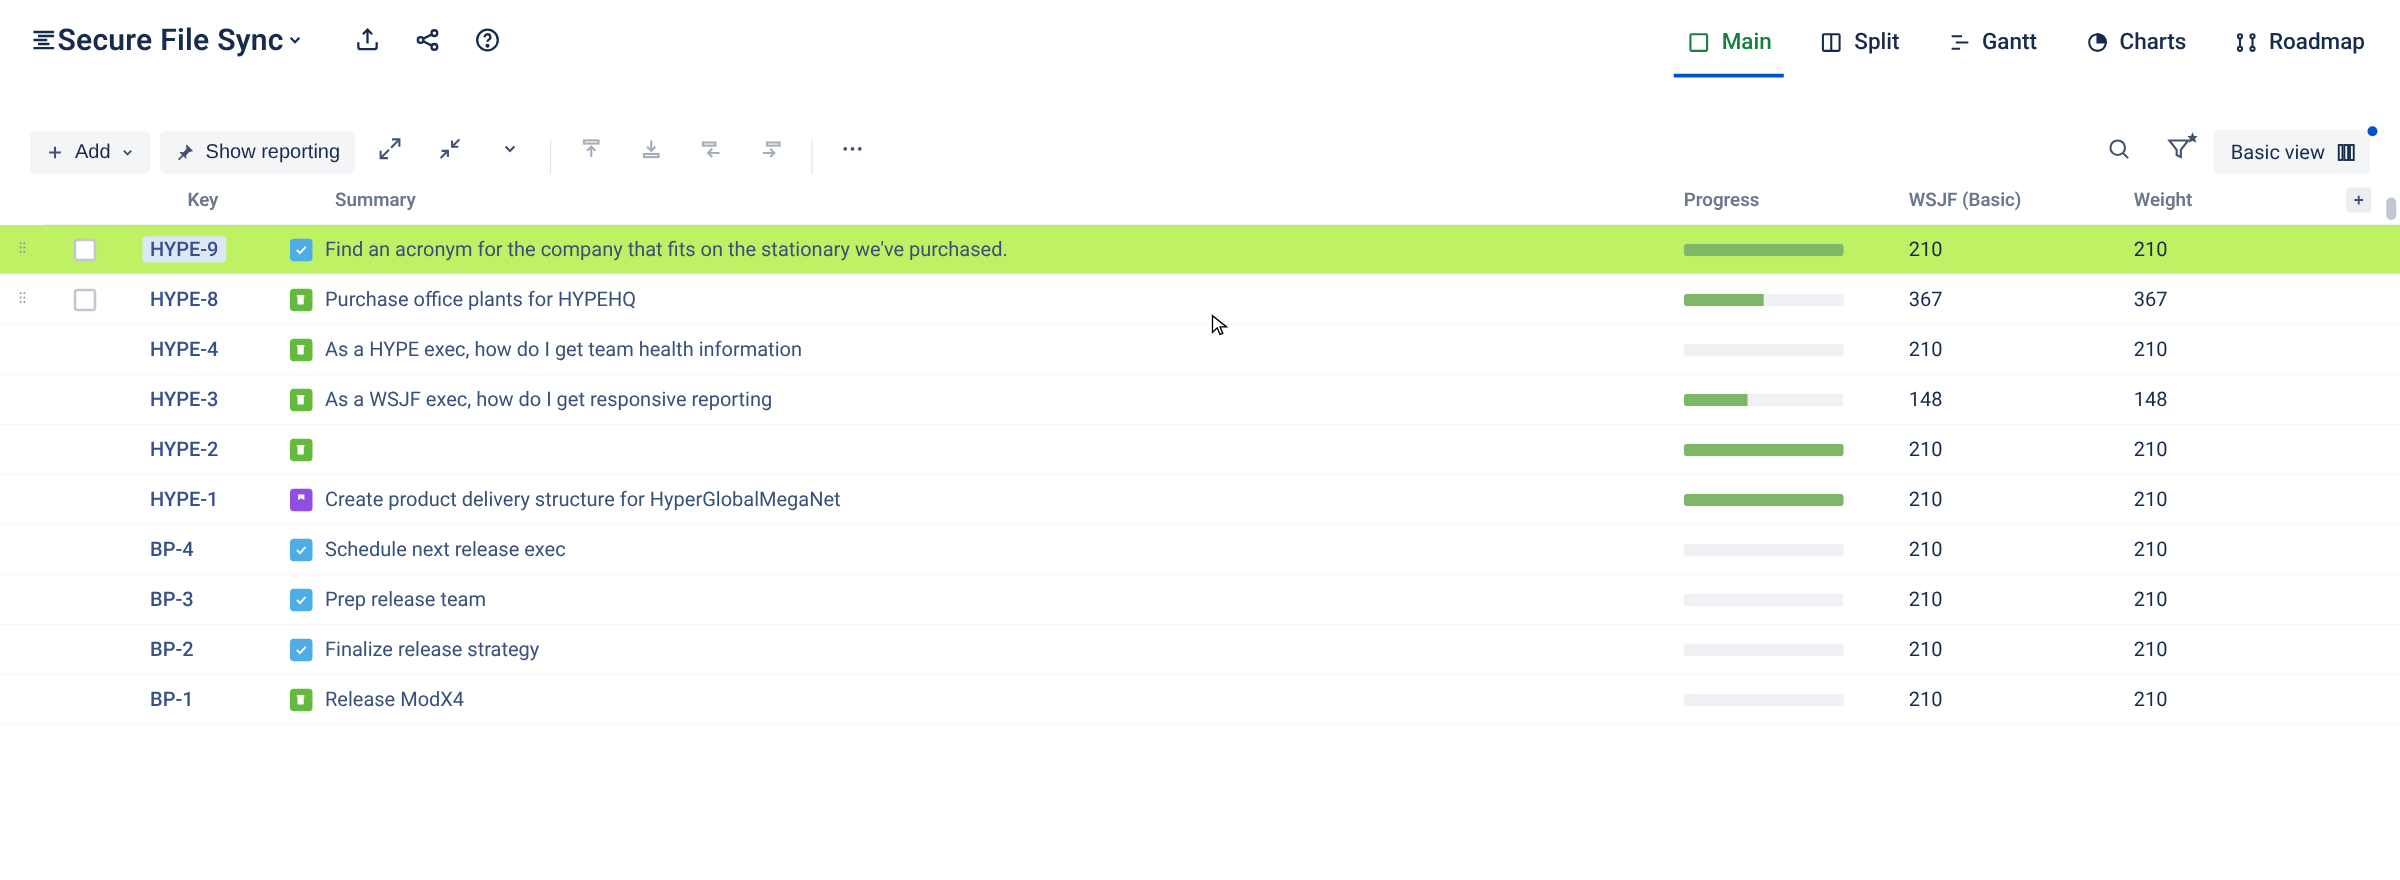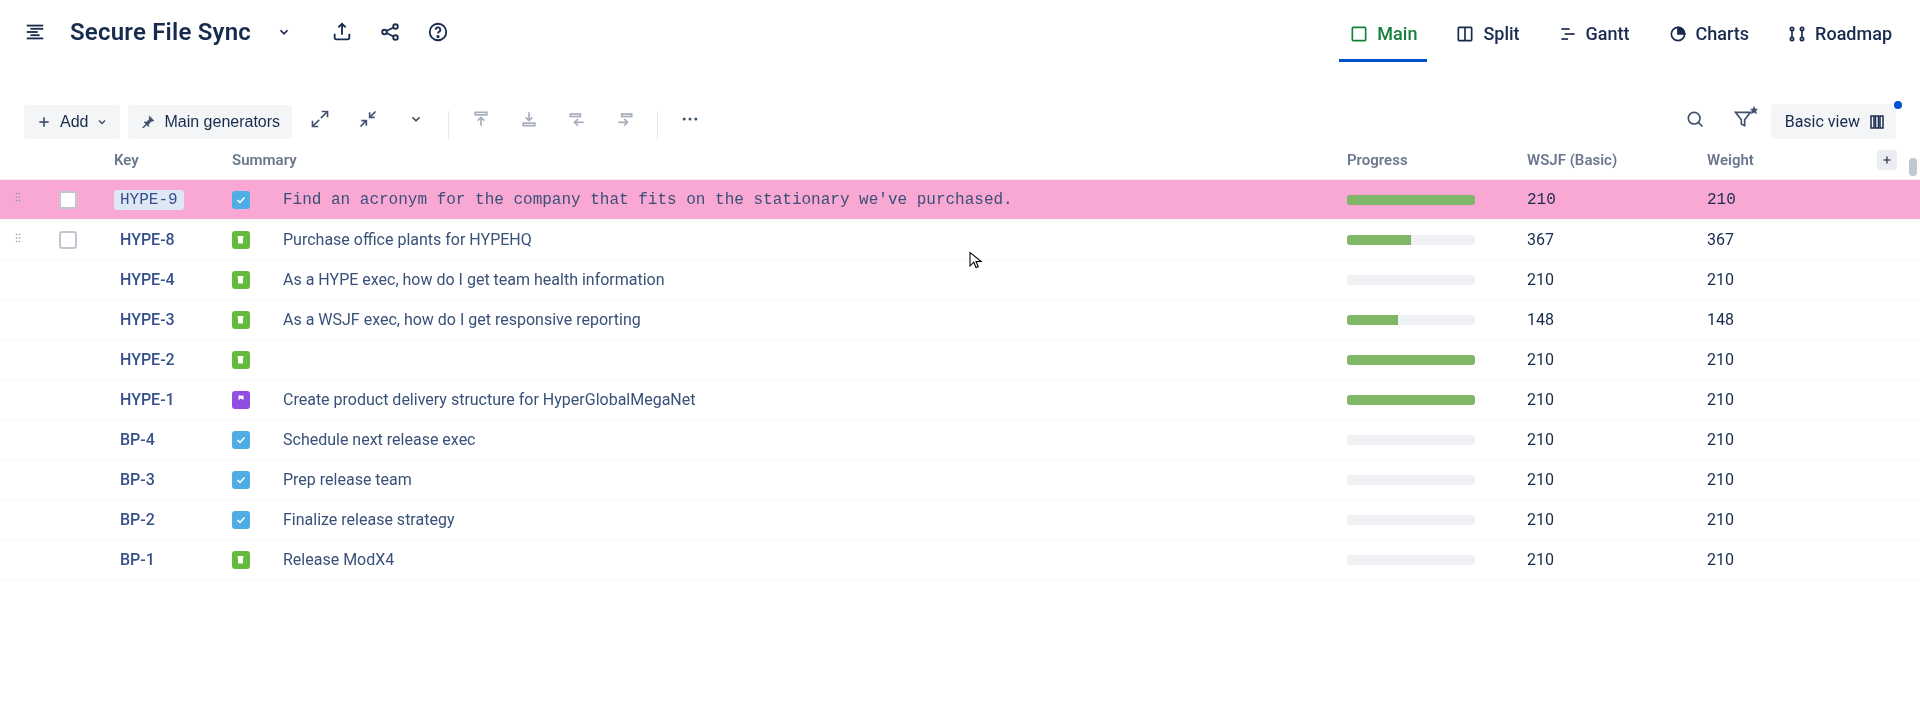--- a/index.html
+++ b/index.html
@@ -16,21 +16,21 @@
   
   .header {
     display: flex;
     align-items: center;
     height: 64px;
     padding: 0 24px;
   }
   .app-title-wrap {
     display: flex;
     align-items: center;
-    gap: 24px;
+    gap: 0;
   }
   .logo-icon { width: 22px; height: 22px; color:#172b4d; }
   .app-title { font-size: 24px; font-weight: 600; letter-spacing: 0.2px; }
   .chev { width: 14px; height: 14px; margin-left: 2px; color:#172b4d; }
   .header-actions { display:flex; align-items:center; gap: 26px; margin-left: 40px; }
   .header-icon { width: 22px; height: 22px; color:#172b4d; cursor:pointer; }
   .header-spacer { flex: 1; }
   .views { display:flex; align-items:center; gap: 30px; }
   .view-item {
     display:flex; align-items:center; gap:8px;
@@ -77,41 +77,42 @@
     font-size:16px; color:#172b4d; cursor:pointer;
   }
 
   
   .table-wrap { width:100%; }
   .thead {
     display:flex; align-items:center; height:40px;
     font-size:15px; font-weight:600; color:#6b778c;
     border-bottom:1px solid #f1f2f4;
     padding-right: 18px;
+    margin-left: 36px;
   }
   .col-handle { width: 36px; flex: 0 0 36px; }
   .col-check  { width: 64px; flex: 0 0 64px; }
   .col-key    { width: 120px; flex: 0 0 120px; padding-left:14px;}
   .col-summary{ flex: 1 1 auto; padding-left:12px;}
   .col-prog   { width: 180px; flex: 0 0 180px; }
   .col-wsjf   { width: 180px; flex: 0 0 180px; }
   .col-weight { width: 165px; flex: 0 0 165px; }
   .col-add    { width: 30px; flex: 0 0 30px; display:flex; align-items:center; justify-content:center;}
   .add-col-btn {
     width:20px; height:20px; border-radius:3px; background:#ecedf0;
     display:flex;align-items:center;justify-content:center; color:#42526e; cursor:pointer;
   }
   .add-col-btn svg{width:12px;height:12px;}
 
   .row {
     display:flex; align-items:center; height:40px; font-size:16px;
     border-bottom:1px solid #f7f8f9;
     padding-right: 18px;
   }
-  .row.hovered { background:#f9a8d4;font-family:Liberation Mono, monospace; }
+  .row.hovered { background:#bef264; }
   .drag-handle { width:12px; height:20px; cursor:grab; color:#8993a4; }
   .row-checkbox {
     width:18px; height:18px; border:2px solid #c1c7d0; border-radius:3px;
     background:#fff; display:inline-block; cursor:pointer;
   }
   .col-handle, .col-check { display:flex; align-items:center; justify-content:center; }
   .hide-until-hover { visibility:hidden; }
   .row.hovered .hide-until-hover,
   .row.show-handles .hide-until-hover { visibility:visible; }
 
@@ -124,21 +125,21 @@
   .summary-cell { display:flex; align-items:center; gap:10px; color:#395078; }
   .issue-type {
     width:18px; height:18px; border-radius:3px;
     display:flex; align-items:center; justify-content:center; flex-shrink:0;
   }
   .issue-type.task  { background:#4fade6; }
   .issue-type.story { background:#63ba3c; }
   .issue-type.epic  { background:#904ee2; }
   .issue-type svg { width:12px; height:12px; color:#fff; }
 
-  .summary-text { cursor:pointer;margin-left:23px; }
+  .summary-text { cursor:pointer; }
 
   .progress-bar {
     width:128px; height:10px; background:#f0f1f4; border-radius:3px; overflow:hidden;
   }
   .progress-fill { height:100%; background:#7fb668; }
   .num-cell { color:#172b4d; }
 
   
   .fake-cursor {
     position:absolute; width:18px; height:26px; pointer-events:none; z-index:1000;
@@ -243,21 +244,21 @@
       </svg>
     <span>Add</span>
     <svg class="sm-chev" viewBox="0 0 24 24" fill="none" stroke="currentColor" stroke-width="3">
         <polyline points="6 9 12 15 18 9"></polyline>
       </svg>
   </button>
   <button class="btn">
     <svg width="16" height="16" viewBox="0 0 24 24" fill="currentColor" stroke="currentColor" stroke-width="1">
         <path d="M14 3l7 7-4 1-4 4 0 4-3-3-5 5-1-1 5-5-3-3 4 0 4-4z"></path>
       </svg>
-    <span>Main generators</span>
+    <span>Show reporting</span>
   </button>
   <span class="tool-icn">
     <svg width="20" height="20" viewBox="0 0 24 24" fill="none" stroke="currentColor" stroke-width="2">
         <polyline points="14 3 21 3 21 10"></polyline>
         <polyline points="10 21 3 21 3 14"></polyline>
         <line x1="21" y1="3" x2="13" y2="11"></line>
         <line x1="3" y1="21" x2="11" y2="13"></line>
       </svg>
   </span>
   <span class="tool-icn">

